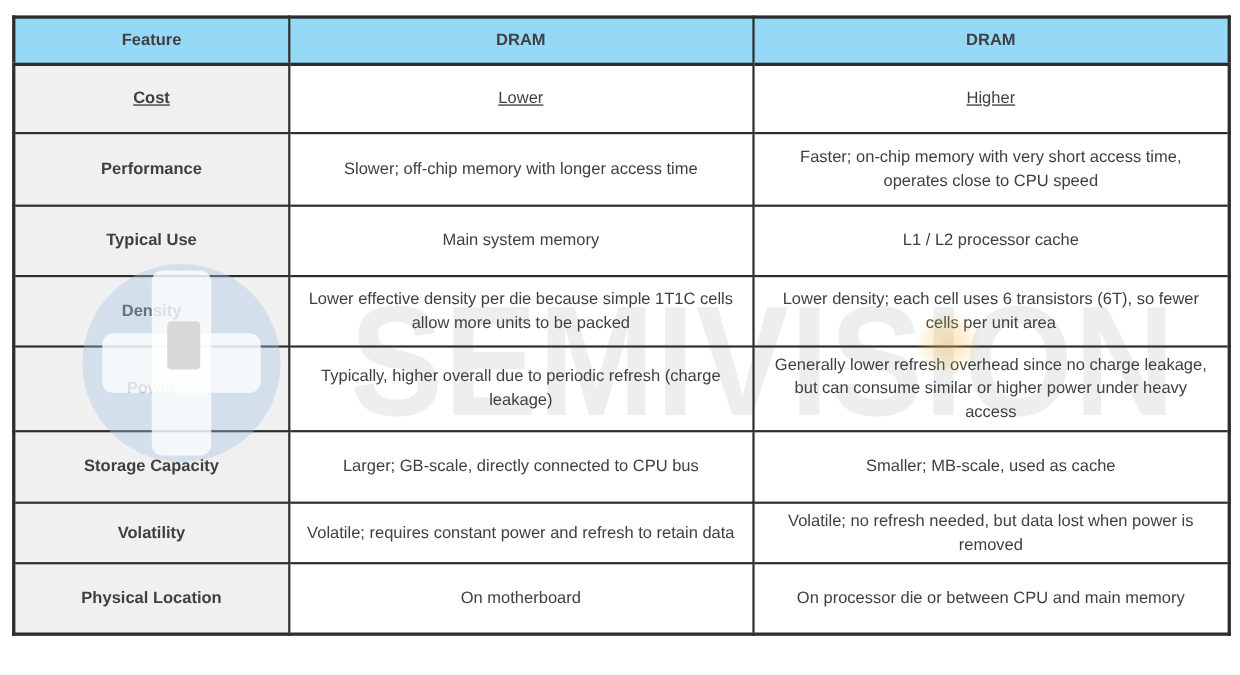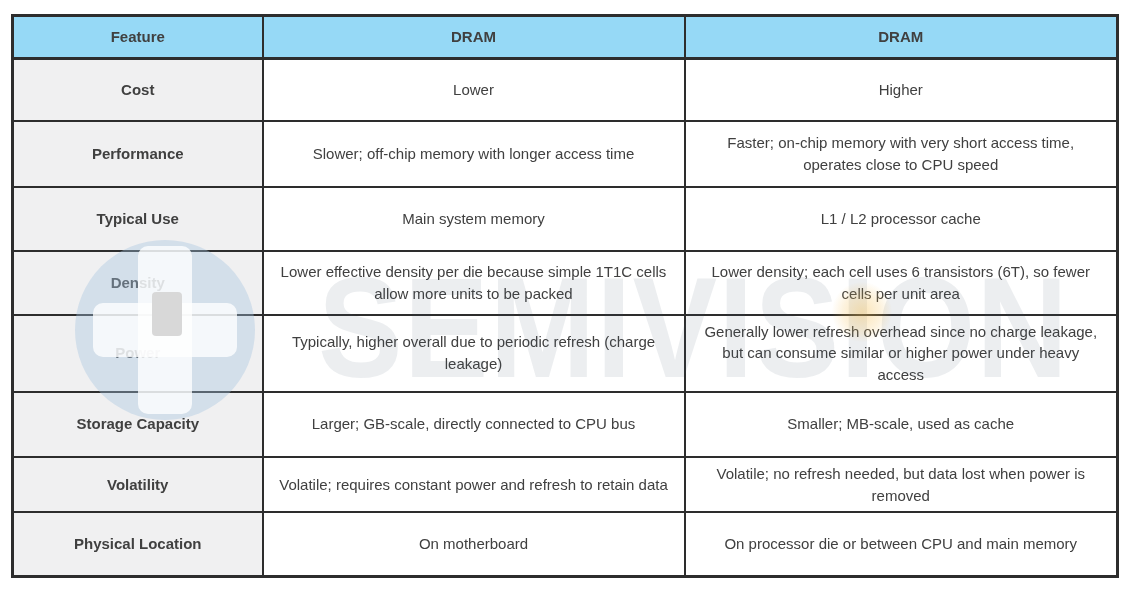--- a/index.html
+++ b/index.html
@@ -41,21 +41,21 @@
     background: #96d9f6;
     font-weight: 700;
     height: 36px;
     padding: 2px 10px;
     border-bottom: 3px solid #2d2d2d;
   }
   table.comparison td.feature {
     background: #f0f0f1;
     font-weight: 700;
   }
-  tr.r-cost        { height: 62px; }
+  tr.r-cost        { height: 62px; text-decoration: underline; }
   tr.r-performance { height: 66px; margin-left: 36px; }
   tr.r-typicaluse  { height: 64px; }
   tr.r-density     { height: 64px; margin-top: 16px; }
   tr.r-power       { height: 69px; }
   tr.r-storage     { height: 65px; border-radius: 25px; }
   tr.r-volatility  { height: 50px; }
   tr.r-location    { height: 64px; }
 
   
   .watermark {

